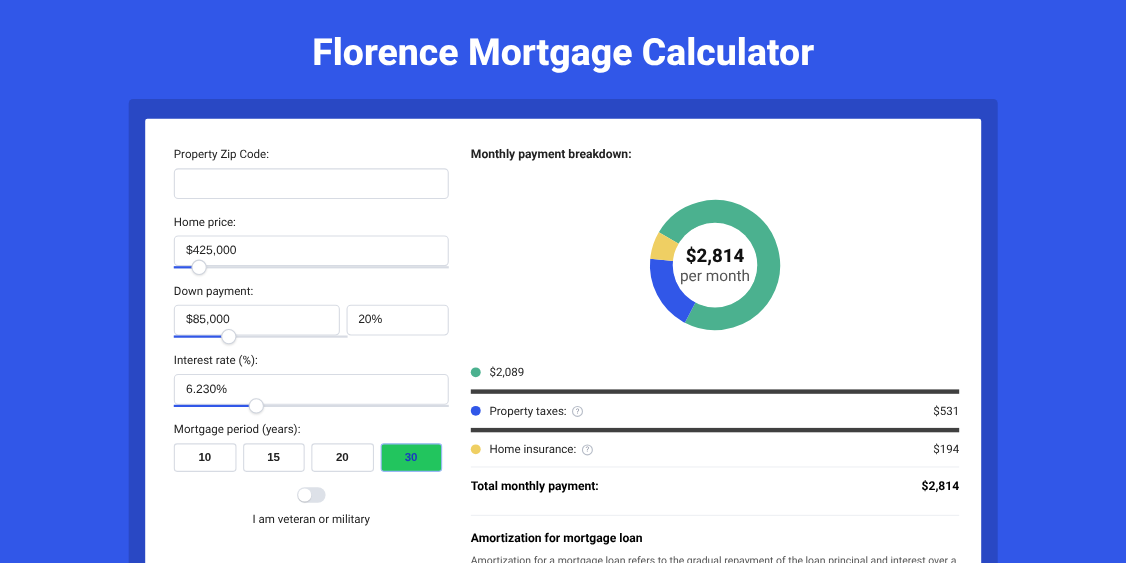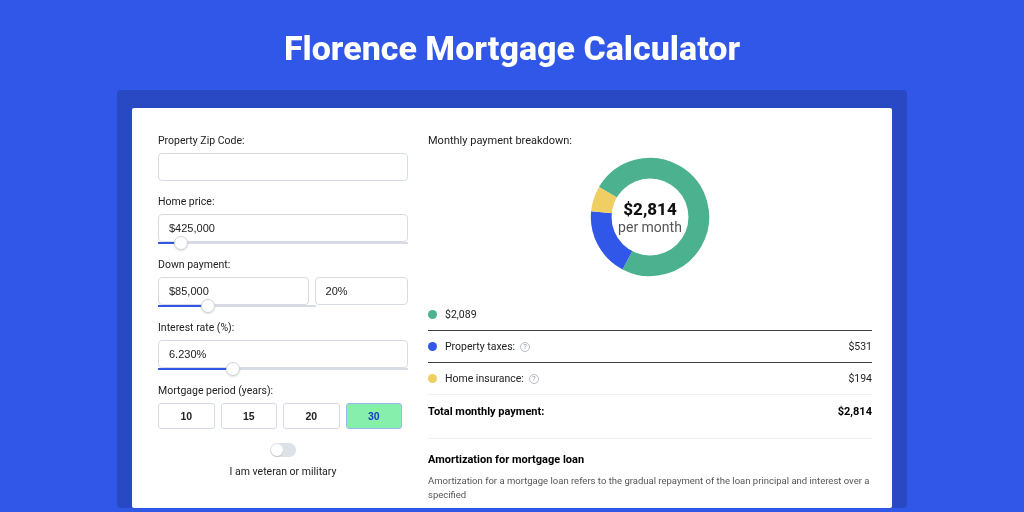--- a/index.html
+++ b/index.html
@@ -83,21 +83,21 @@
     border: 1px solid #d7dbe3;
     background: #fff;
     font-size: 10.5px;
     font-weight: 700;
     color: #222;
     cursor: pointer;
     margin-right: 6px;
     border-radius: 3px;
   }
   .period-btn.selected {
-    background: #86efac;
+    background: #22c55e;
     border-color: #9ab8f7;
     color: #1a3bbf;
   }
   .toggle-row { display: flex; align-items: center; gap: 8px; margin-top: 14px; flex-direction: column; }
   .toggle {
     width: 26px;
     height: 14px;
     border-radius: 999px;
     background: #dde1e8;
     position: relative;
@@ -107,42 +107,42 @@
     width: 12px;
     height: 12px;
     background: #fff;
     border-radius: 50%;
     top: 1px;
     left: 1px;
     box-shadow: 0 1px 1px rgba(0,0,0,0.15);
   }
   .toggle-label { font-size: 10.5px; color: #222; }
 
-  .breakdown-title { font-size: 11px; font-weight: 400; color: #222; margin-bottom: 6px; }
+  .breakdown-title { font-size: 11px; font-weight: 700; color: #222; margin-bottom: 30px; }
   .donut-wrap { display: flex; justify-content: center; margin-bottom: 18px; }
   .donut { position: relative; width: 128px; height: 128px; }
   .donut-center {
     position: absolute;
     inset: 0;
     display: flex;
     flex-direction: column;
     align-items: center;
     justify-content: center;
   }
   .donut-amount { font-size: 17px; font-weight: 800; color: #111; }
   .donut-sub { font-size: 14px; color: #555; }
 
   .line-item {
     display: flex;
     align-items: center;
     padding: 9px 0;
     font-size: 10.5px;
     color: #222;
   }
-  .line-item + .line-item { border-top: 1px solid #404040; }
+  .line-item + .line-item { border-top: 4px solid #404040; }
   .dot-legend {
     width: 9px;
     height: 9px;
     border-radius: 50%;
     margin-right: 8px;
     flex-shrink: 0;
   }
   .line-label { flex: 1; display: flex; align-items: center; gap: 5px; }
   .line-value { font-weight: 400; }
   .total-row {

